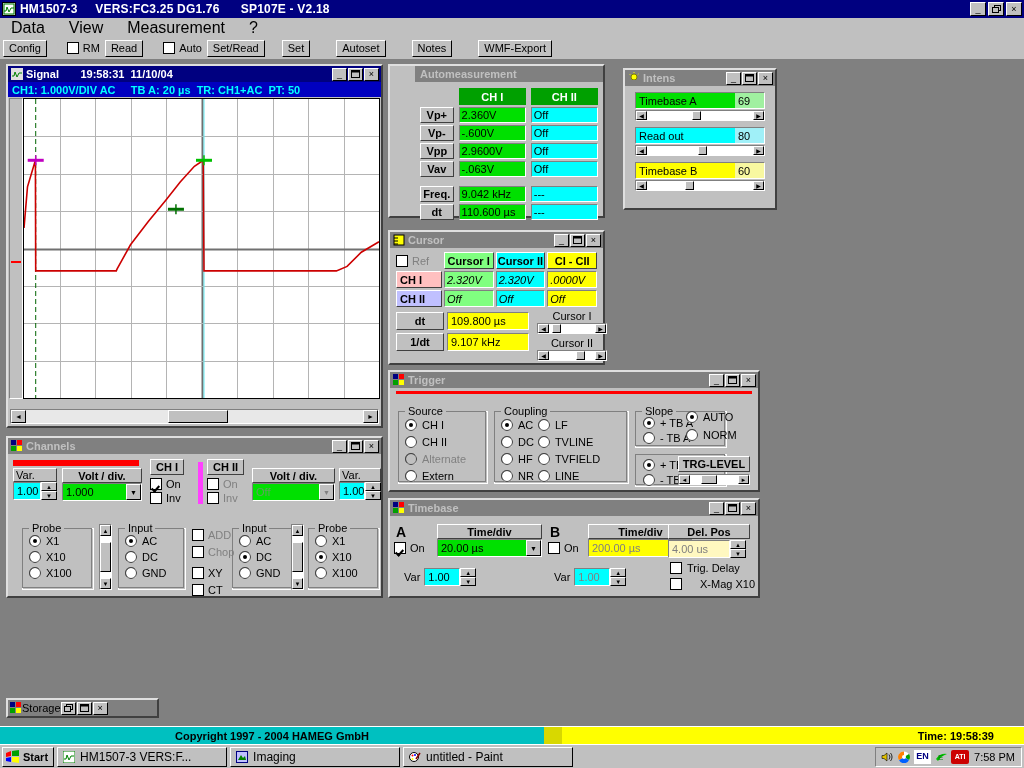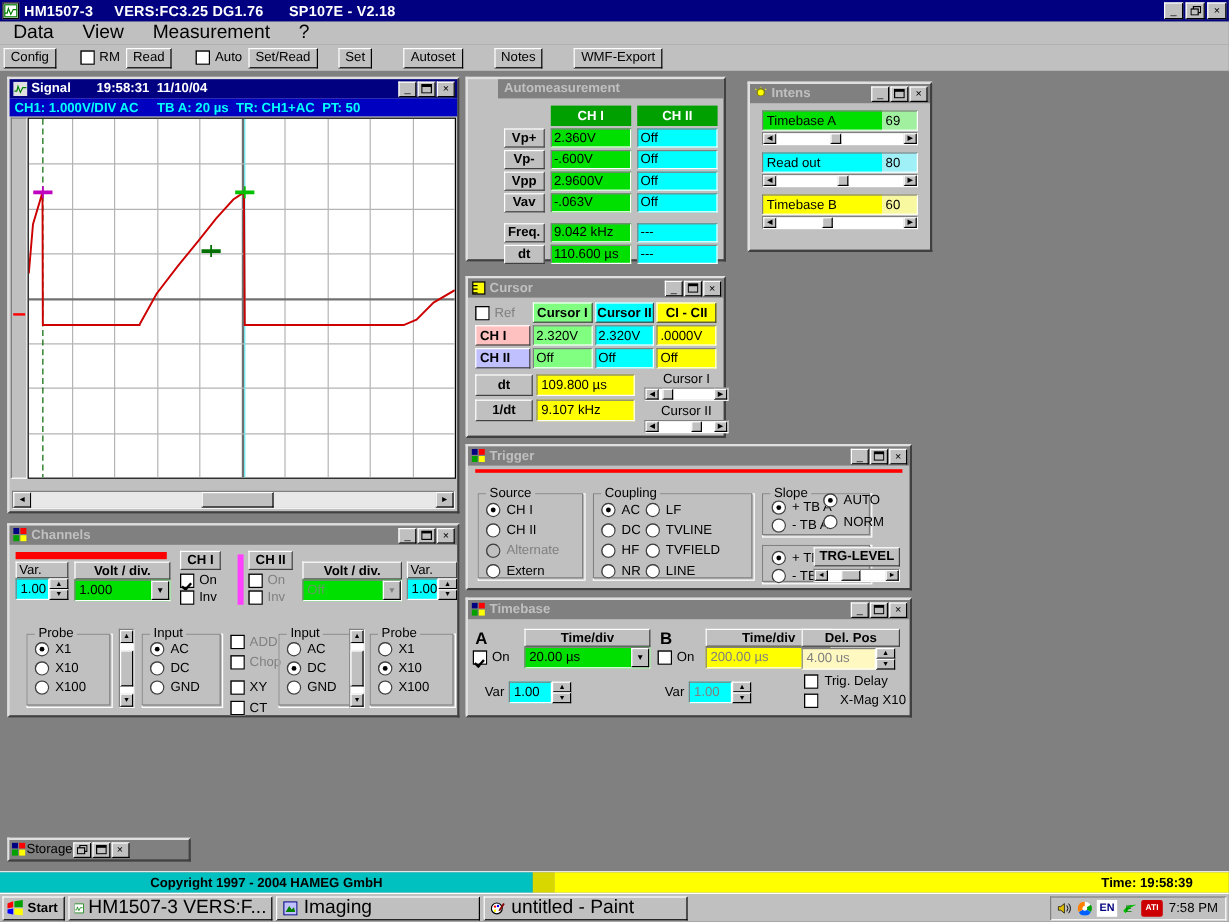--- a/index.html
+++ b/index.html
@@ -149,21 +149,21 @@
   .cur-row { display:flex; gap:2px; margin-bottom:2px; align-items:stretch; }
   .cur-hd { height:17px; font-weight:bold; font-size:11px; display:flex;align-items:center;justify-content:center;
     border-top:1px solid #fff;border-left:1px solid #fff;
     border-right:1px solid #404040;border-bottom:1px solid #404040; }
   .cur-lb { width:48px;height:17px; font-weight:bold; font-size:11px;
     display:flex;align-items:center;padding-left:3px;
     border-top:1px solid #fff;border-left:1px solid #fff;
     border-right:1px solid #404040;border-bottom:1px solid #404040;}
   .cur-cl { height:17px; font-size:11px; display:flex;align-items:center;padding-left:2px;
     border-top:1px solid #808080;border-left:1px solid #808080;
-    border-right:1px solid #fff;border-bottom:1px solid #fff;}
+    border-right:1px solid #fff;border-bottom:1px solid #fff;font-style:italic;}
   .w1 { width:52px; } .w2 { width:52px; } .w3 { width:52px; }
   .bg-yel { background:#ffff00; } .bg-lgreen { background:#80ff80; }
   .bg-pink { background:#ffc0c0; } .bg-lav { background:#c0c0ff; }
   .dt-box { display:flex; align-items:center; gap:3px; margin-top:3px; }
   .dt-lb { width:48px;height:18px;font-weight:bold;font-size:11px;
     display:flex;align-items:center;justify-content:center;background:#c0c0c0;
     border-top:1px solid #fff;border-left:1px solid #fff;
     border-right:1px solid #404040;border-bottom:1px solid #404040;}
   .dt-val { width:82px;height:18px;background:#ffff00;font-size:11px;
     display:flex;align-items:center;padding-left:3px;
@@ -238,35 +238,35 @@
     border-top:1px solid #fff;border-left:1px solid #fff;
     border-right:1px solid #000;border-bottom:1px solid #000;}
 
   
   #storage { left:6px; top:698px; width:153px; height:20px; }
   .st-tb { height:16px;background:#808080;display:flex;align-items:center;padding:0 1px; }
 
   
   .statusbar { position:absolute; left:0; bottom:24px; width:1024px; height:18px; display:flex;
     border-top:1px solid #fff; }
-  .sb-copy { width:444px; background:#00c0c0; color:#000; font-weight:bold; font-size:11px;
+  .sb-copy { width:544px; background:#00c0c0; color:#000; font-weight:bold; font-size:11px;
     display:flex; align-items:center; justify-content:center; }
   .sb-mid { width:18px; background:#d8d800; }
   .sb-time { flex:1; background:#ffff00; color:#000; font-weight:bold; font-size:11px;
     display:flex; align-items:center; justify-content:flex-end; padding-right:30px; }
 
   
   .taskbar { position:absolute; left:0; bottom:0; width:1024px; height:24px; background:#c0c0c0;
     border-top:1px solid #fff; display:flex; align-items:center; padding:0 2px; gap:3px; }
   .startbtn { height:20px; background:#c0c0c0; display:flex; align-items:center; gap:3px; padding:0 5px 0 3px;
     font-weight:bold; font-size:11px;
     border-top:1px solid #fff;border-left:1px solid #fff;
     border-right:1px solid #000;border-bottom:1px solid #000; }
   .taskbtn { height:20px; background:#c0c0c0; display:flex; align-items:center; gap:4px; padding:0 4px;
-    font-size:16px; overflow:hidden; white-space:nowrap;
+    font-size:12px; overflow:hidden; white-space:nowrap;
     border-top:1px solid #fff;border-left:1px solid #fff;
     border-right:1px solid #000;border-bottom:1px solid #000; }
   .tray { margin-left:auto; height:20px; display:flex; align-items:center; gap:3px; padding:0 4px;
     border-top:1px solid #808080;border-left:1px solid #808080;
     border-right:1px solid #fff;border-bottom:1px solid #fff; }
   .tray-time { font-size:11px; padding:0 2px; }
   .ic { width:14px;height:14px;display:flex;align-items:center;justify-content:center;font-size:9px;line-height:1;overflow:hidden;}
 </style>
 </head>
 <body>

